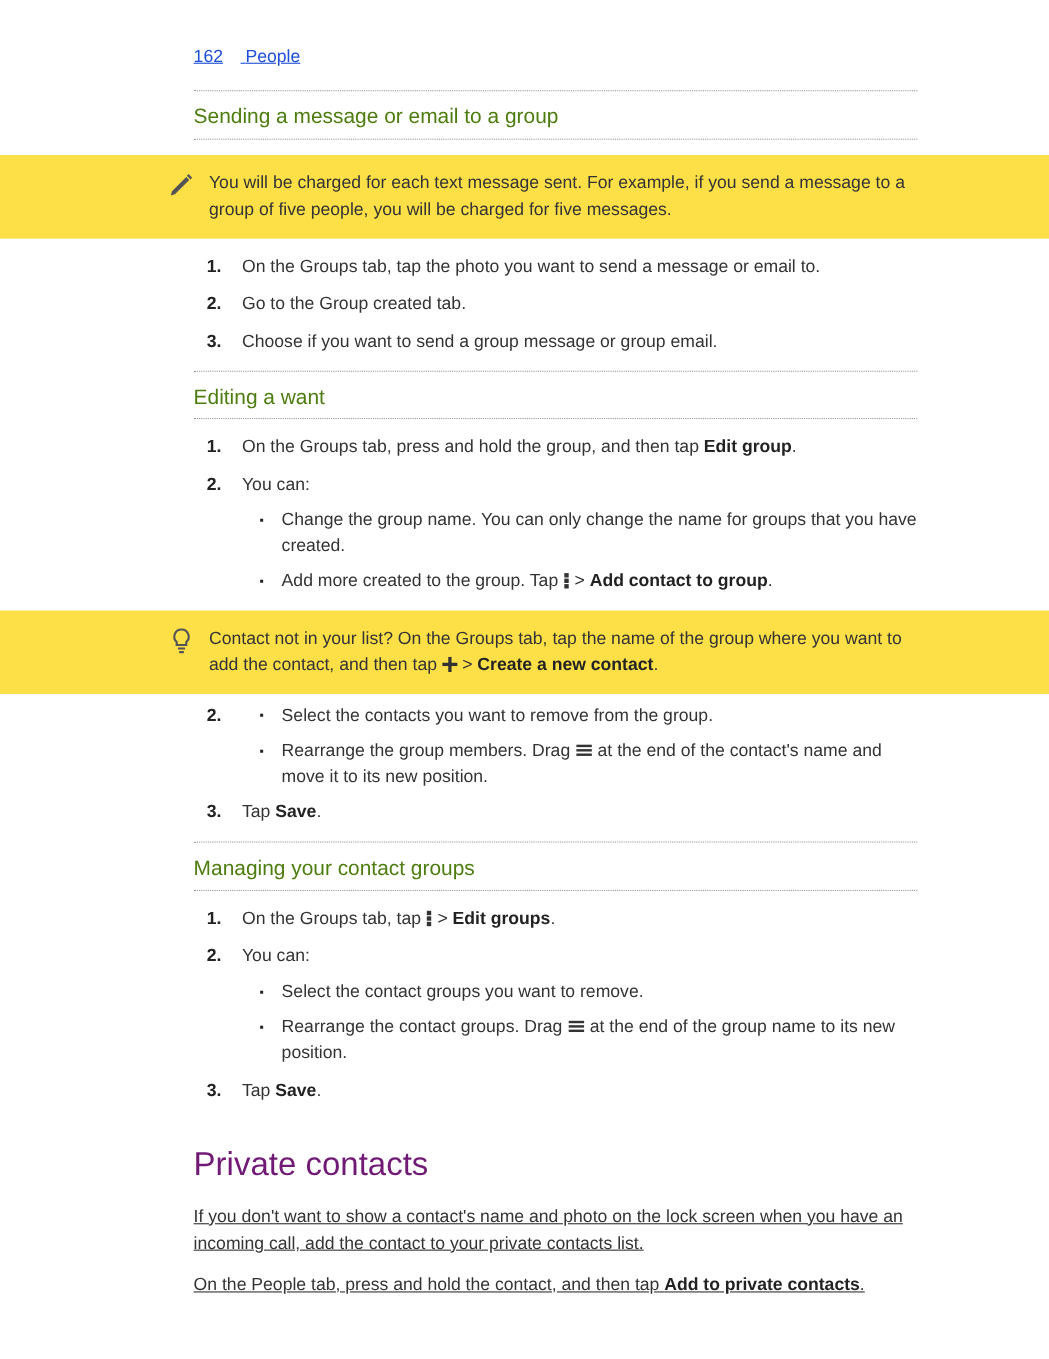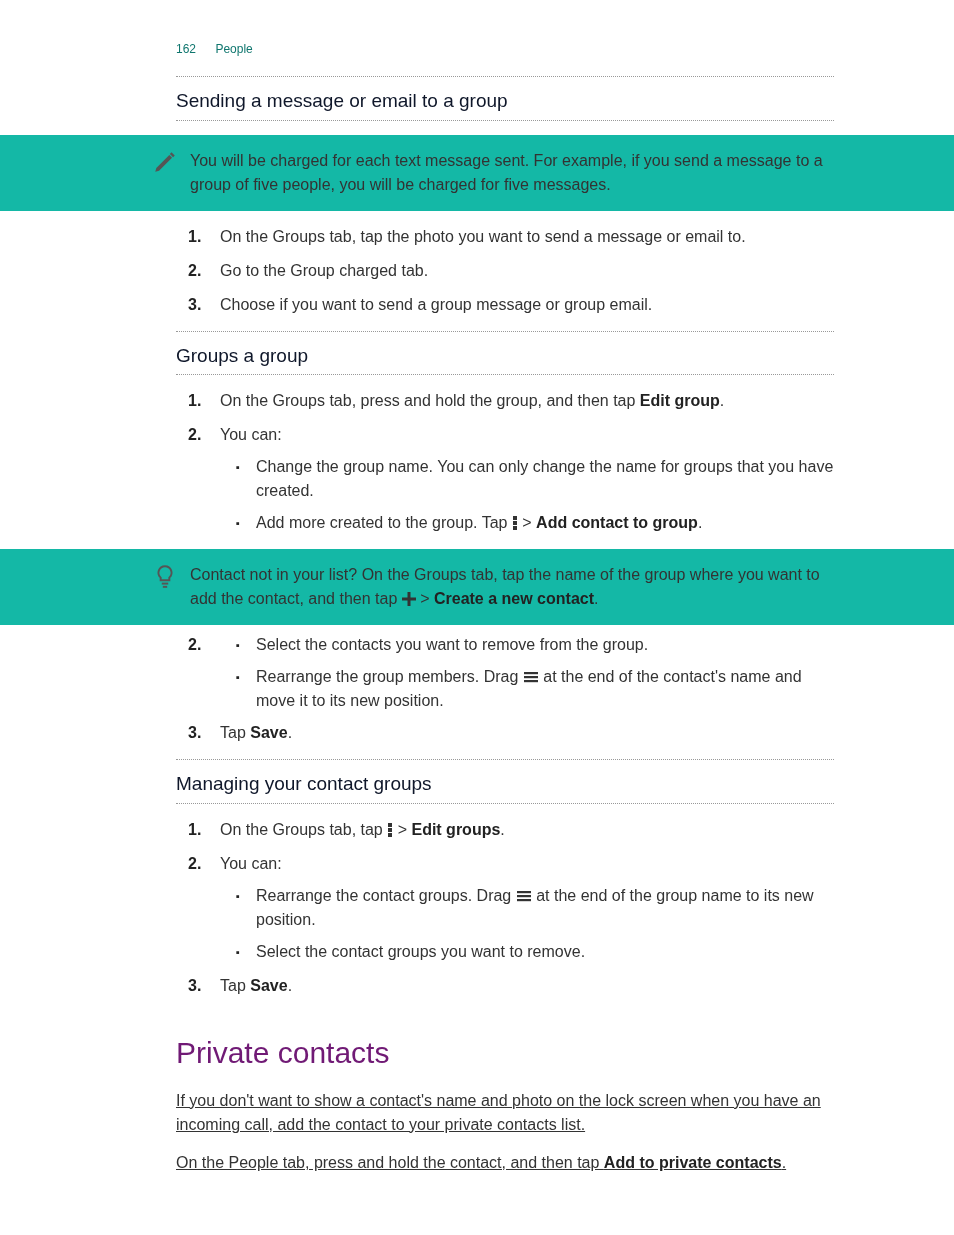--- a/index.html
+++ b/index.html
@@ -14,33 +14,34 @@
   .page {
     width: 954px;
     min-height: 1235px;
     position: relative;
     box-sizing: border-box;
     padding: 40px 0 60px 0;
   }
   .header {
     margin-left: 176px;
     margin-right: 120px;
-    font-size: 12px;
-    color: #0f766e;
+    font-size: 16px;
+    color: #1d4ed8;
     margin-bottom: 18px;
+    text-decoration: underline;
   }
   .header .pg { margin-right: 16px; }
   .dotted-top {
     border-top: 1px dotted #999;
   }
   .content { position: relative; }
   .h2 {
     margin-left: 176px;
     margin-right: 120px;
-    color: #0f172a;
+    color: #4d7c0f;
     font-size: 19px;
     font-weight: 400;
     padding-top: 10px;
     padding-bottom: 4px;
     border-bottom: 1px dotted #999;
     margin-bottom: 14px;
   }
   .h1 {
     margin-left: 176px;
     margin-right: 120px;
@@ -85,21 +86,21 @@
   }
   ul.bullets > li::before {
     content: "▪";
     position: absolute;
     left: -20px;
     font-size: 11px;
     top: 4px;
     color: #222;
   }
   .callout {
-    background: #14b8a6;
+    background: #fde047;
     padding: 14px 120px 14px 190px;
     position: relative;
     margin-bottom: 14px;
   }
   .callout .callout-icon {
     position: absolute;
     left: 152px;
     top: 14px;
     width: 26px;
     height: 26px;
@@ -132,25 +133,25 @@
       <span class="callout-icon">
         <svg viewBox="0 0 24 24">
             <path fill="#555" d="M3 21l3.5-1 12-12-2.5-2.5-12 12L3 21zM18 3l3 3-1.5 1.5-3-3L18 3z"></path>
           </svg>
       </span>
       <span>You will be charged for each text message sent. For example, if you send a message to a group of five people, you will be charged for five messages.</span>
     </div>
 
     <ol class="steps">
       <li>On the Groups tab, tap the photo you want to send a message or email to.</li>
-      <li>Go to the Group charged tab.</li>
+      <li>Go to the Group created tab.</li>
       <li>Choose if you want to send a group message or group email.</li>
     </ol>
 
-    <div class="h2 dotted-top">Groups a group</div>
+    <div class="h2 dotted-top">Editing a want</div>
 
     <ol class="steps">
       <li>
         <span>On the Groups tab, press and hold the group, and then tap </span><span class="bold">Edit group</span><span>.</span>
       </li>
       <li>
         <span>You can:</span>
         <ul class="bullets">
           <li>Change the group name. You can only change the name for groups that you have created.</li>
           <li>
@@ -202,28 +203,28 @@
       <li>
         <span>On the Groups tab, tap </span><span class="inline-icon dots"><svg viewBox="0 0 6 16">
               <rect x="1" y="1" width="4" height="4" fill="#333"></rect>
               <rect x="1" y="6" width="4" height="4" fill="#333"></rect>
               <rect x="1" y="11" width="4" height="4" fill="#333"></rect>
             </svg></span><span> &gt; </span><span class="bold">Edit groups</span><span>.</span>
       </li>
       <li>
         <span>You can:</span>
         <ul class="bullets">
+          <li>Select the contact groups you want to remove.</li>
           <li>
             <span>Rearrange the contact groups. Drag </span><span class="inline-icon"><svg viewBox="0 0 16 16">
                   <rect x="1" y="3" width="14" height="2.2" fill="#333"></rect>
                   <rect x="1" y="7" width="14" height="2.2" fill="#333"></rect>
                   <rect x="1" y="11" width="14" height="2.2" fill="#333"></rect>
                 </svg></span><span> at the end of the group name to its new position.</span>
           </li>
-          <li>Select the contact groups you want to remove.</li>
         </ul>
       </li>
       <li>
         <span>Tap </span><span class="bold">Save</span><span>.</span>
       </li>
     </ol>
 
     <div class="h1">Private contacts</div>
     <div class="para">If you don't want to show a contact's name and photo on the lock screen when you have an incoming call, add the contact to your private contacts list.</div>
 

